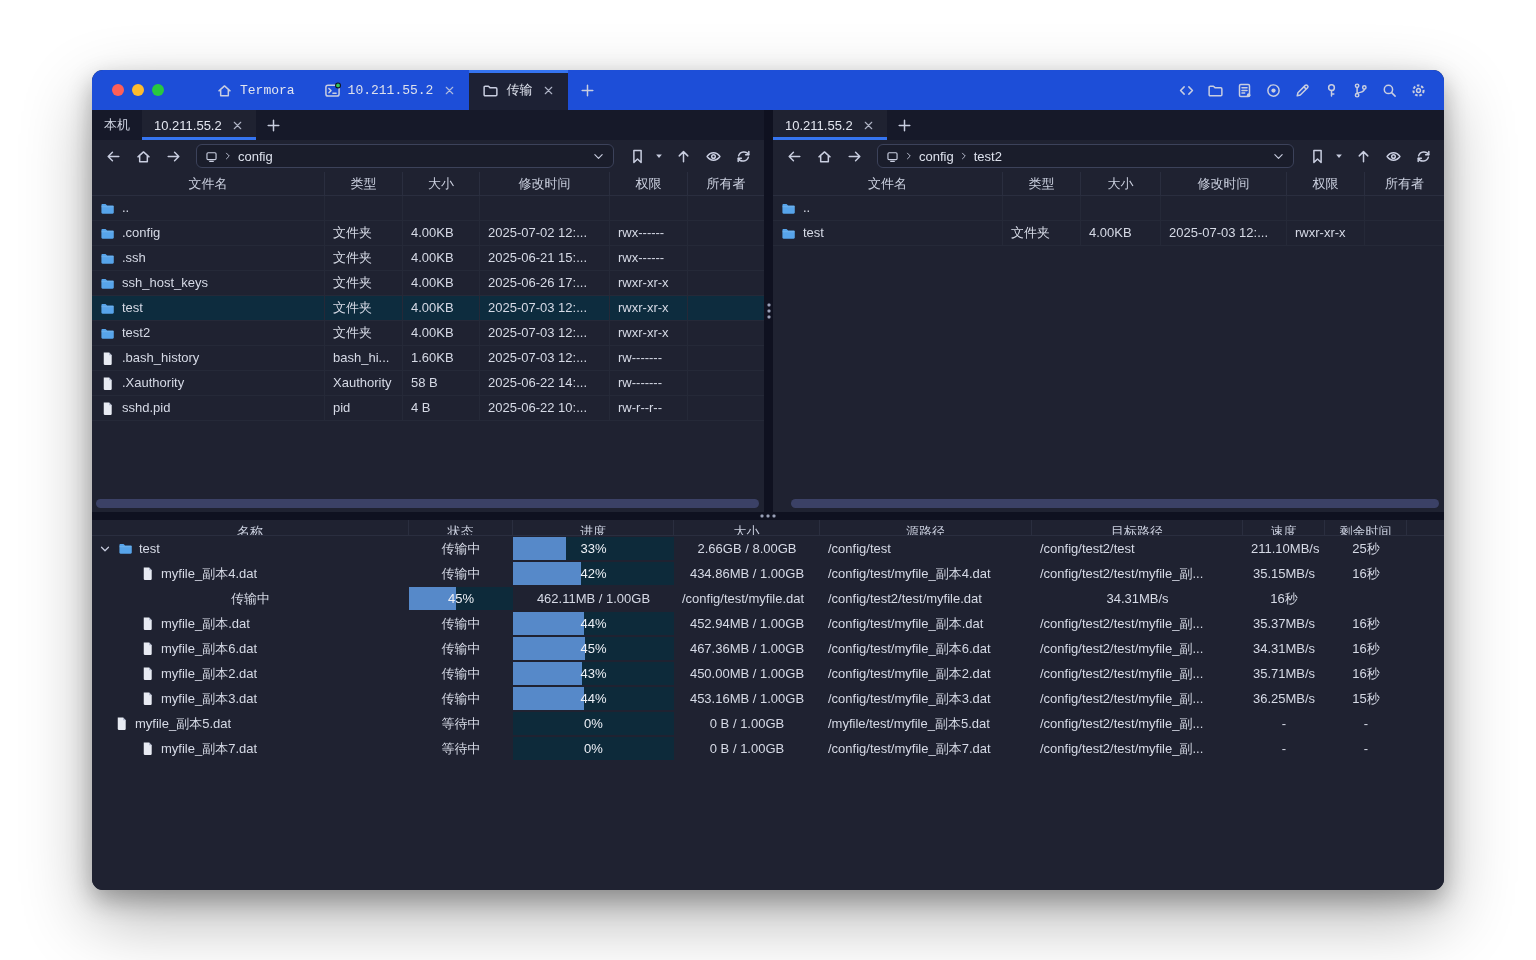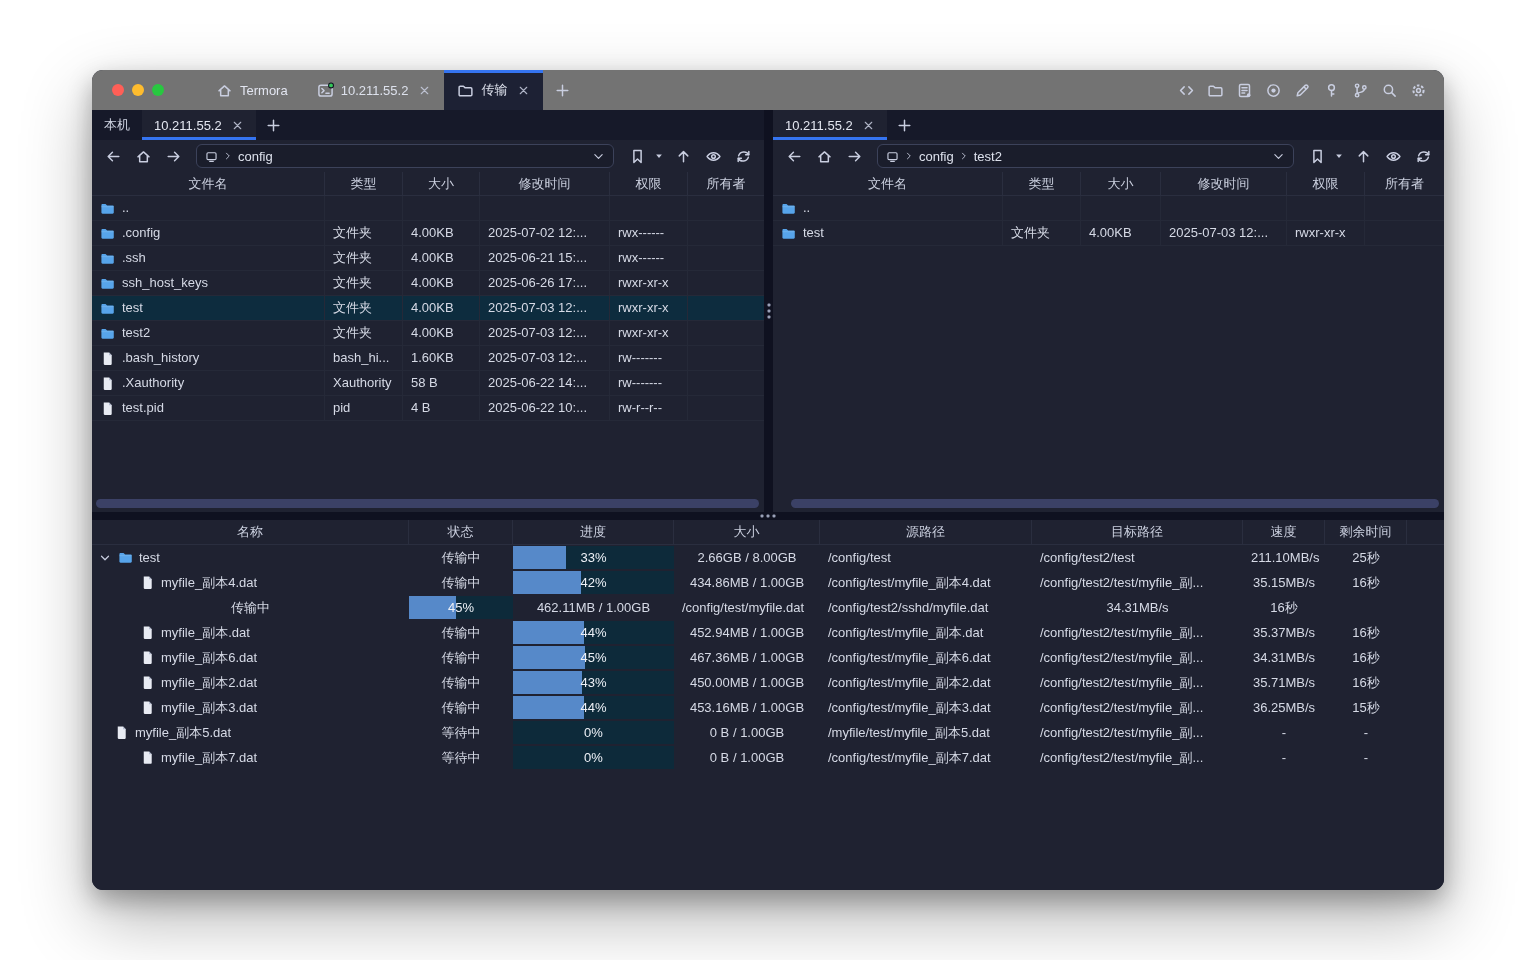--- a/index.html
+++ b/index.html
@@ -5,21 +5,21 @@
   html,body{margin:0;padding:0;background:#ffffff;width:1536px;height:960px;overflow:hidden;}
   *{box-sizing:border-box;}
   .page{position:relative;width:1536px;height:960px;background:#ffffff;font-family:"Liberation Sans","DejaVu Sans",sans-serif;}
   .window{
     position:absolute;left:92px;top:70px;width:1352px;height:820px;
     background:#1f2231;border-radius:11px;overflow:hidden;
     box-shadow:0 10px 24px rgba(0,0,0,.28),0 28px 70px rgba(0,0,0,.30);
     display:flex;flex-direction:column;color:#d8dce8;font-size:13px;
   }
   
-  .titlebar{height:40px;background:#737373;display:flex;align-items:stretch;flex:none;}
+  .titlebar{height:40px;background:#1d4ed8;display:flex;align-items:stretch;flex:none;font-family:Liberation Mono, monospace;}
   .traffic{display:flex;gap:8px;align-items:center;padding:0 14px 0 20px;}
   .light{width:12px;height:12px;border-radius:50%;}
   .light.red{background:#ff5f57;}.light.yellow{background:#febc2e;}.light.green{background:#28c840;}
   .app-item{display:flex;align-items:center;gap:7px;padding:0 16px;margin-left:22px;color:#e2e5f0;}
   .title-tab{display:flex;align-items:center;gap:7px;padding:0 13px;position:relative;color:#dde1ec;}
   .title-tab.active{background:#1d2134;box-shadow:inset 0 3px 0 #3574f0;}
   .tab-close{display:flex;align-items:center;margin-left:3px;opacity:.85;cursor:pointer;}
   .newtab{width:38px;display:flex;align-items:center;justify-content:center;}
   .tb-spacer{flex:1;}
   .toolbar{display:flex;align-items:center;gap:9px;padding-right:16px;}
@@ -63,21 +63,21 @@
   .fc{line-height:24px;padding:0 8px;border-right:1px solid #252938;overflow:hidden;white-space:nowrap;color:#d6dae6;}
   .fc:last-child{border-right:none;}
   .fc.name{display:flex;align-items:center;gap:7px;}
   .fico{width:15px;height:15px;flex:none;display:inline-flex;}
   .fico svg{width:100%;height:100%;display:block;}
   .frow.selected{background:#0d2c3e;}
   .hscroll{position:absolute;left:4px;right:5px;bottom:4px;height:9px;border-radius:5px;background:#3b4166;}
   
   .transfer{flex:1;display:flex;flex-direction:column;background:#1f2231;min-height:0;}
   .theader,.trow{display:grid;grid-template-columns:317px 104px 161px 146px 212px 211px 82px 82px 1fr;}
-  .theader{height:25px;flex:none;border-bottom:1px solid #2a2e3f;}
+  .theader{height:16px;flex:none;border-bottom:1px solid #2a2e3f;}
   .th{line-height:24px;text-align:center;color:#ccd1e0;border-right:1px solid #2a2e3f;white-space:nowrap;overflow:hidden;}
   .th:last-child{border-right:none;}
   .trow{height:25px;flex:none;align-items:center;}
   .tc{line-height:25px;padding:0 8px;white-space:nowrap;overflow:hidden;color:#d6dae6;}
   .tc.center{text-align:center;}
   .tc.name{display:flex;align-items:center;gap:6px;padding:0 6px;}
   .chev{width:14px;height:14px;flex:none;display:inline-flex;}
   .chev svg{width:100%;height:100%;}
   .prog{position:relative;height:23px;background:#0d2a3a;padding:0;overflow:hidden;}
   .pfill{position:absolute;top:0;bottom:0;left:0;background:#5689c9;}
@@ -460,21 +460,21 @@
                   <div class="fc"></div>
                 </div>
                 <div class="frow">
                   <div class="fc name">
                     <span class="fico">
                       <svg viewBox="0 0 16 16">
                         <path fill="#e8ebf3" d="M4 1.7h5.7l2.8 2.8v9.4c0 .5-.4.9-.9.9H4.9c-.5 0-.9-.4-.9-.9z"></path>
                         <path fill="#aeb6cc" d="M9.7 1.7l2.8 2.8H9.7z"></path>
                       </svg>
                     </span>
-                    <span>test.pid</span>
+                    <span>sshd.pid</span>
                   </div>
                   <div class="fc">pid</div>
                   <div class="fc">4 B</div>
                   <div class="fc">2025-06-22 10:...</div>
                   <div class="fc">rw-r--r--</div>
                   <div class="fc"></div>
                 </div>
               </div>
             <div class="filler"></div>
           </div>
@@ -714,21 +714,21 @@
               <div class="tc"></div>
             </div>
             <div class="trow">
               <div class="tc center">传输中</div>
               <div class="tc prog">
                 <span class="pfill" style="width:45%"></span>
                 <span class="plabel">45%</span>
               </div>
               <div class="tc center">462.11MB / 1.00GB</div>
               <div class="tc">/config/test/myfile.dat</div>
-              <div class="tc">/config/test2/sshd/myfile.dat</div>
+              <div class="tc">/config/test2/test/myfile.dat</div>
               <div class="tc center">34.31MB/s</div>
               <div class="tc center">16秒</div>
               <div class="tc"></div>
             </div>
             <div class="trow">
               <div class="tc name" style="padding-left:48px">
                 <span class="fico">
                   <svg viewBox="0 0 16 16">
                     <path fill="#e8ebf3" d="M4 1.7h5.7l2.8 2.8v9.4c0 .5-.4.9-.9.9H4.9c-.5 0-.9-.4-.9-.9z"></path>
                     <path fill="#aeb6cc" d="M9.7 1.7l2.8 2.8H9.7z"></path>

